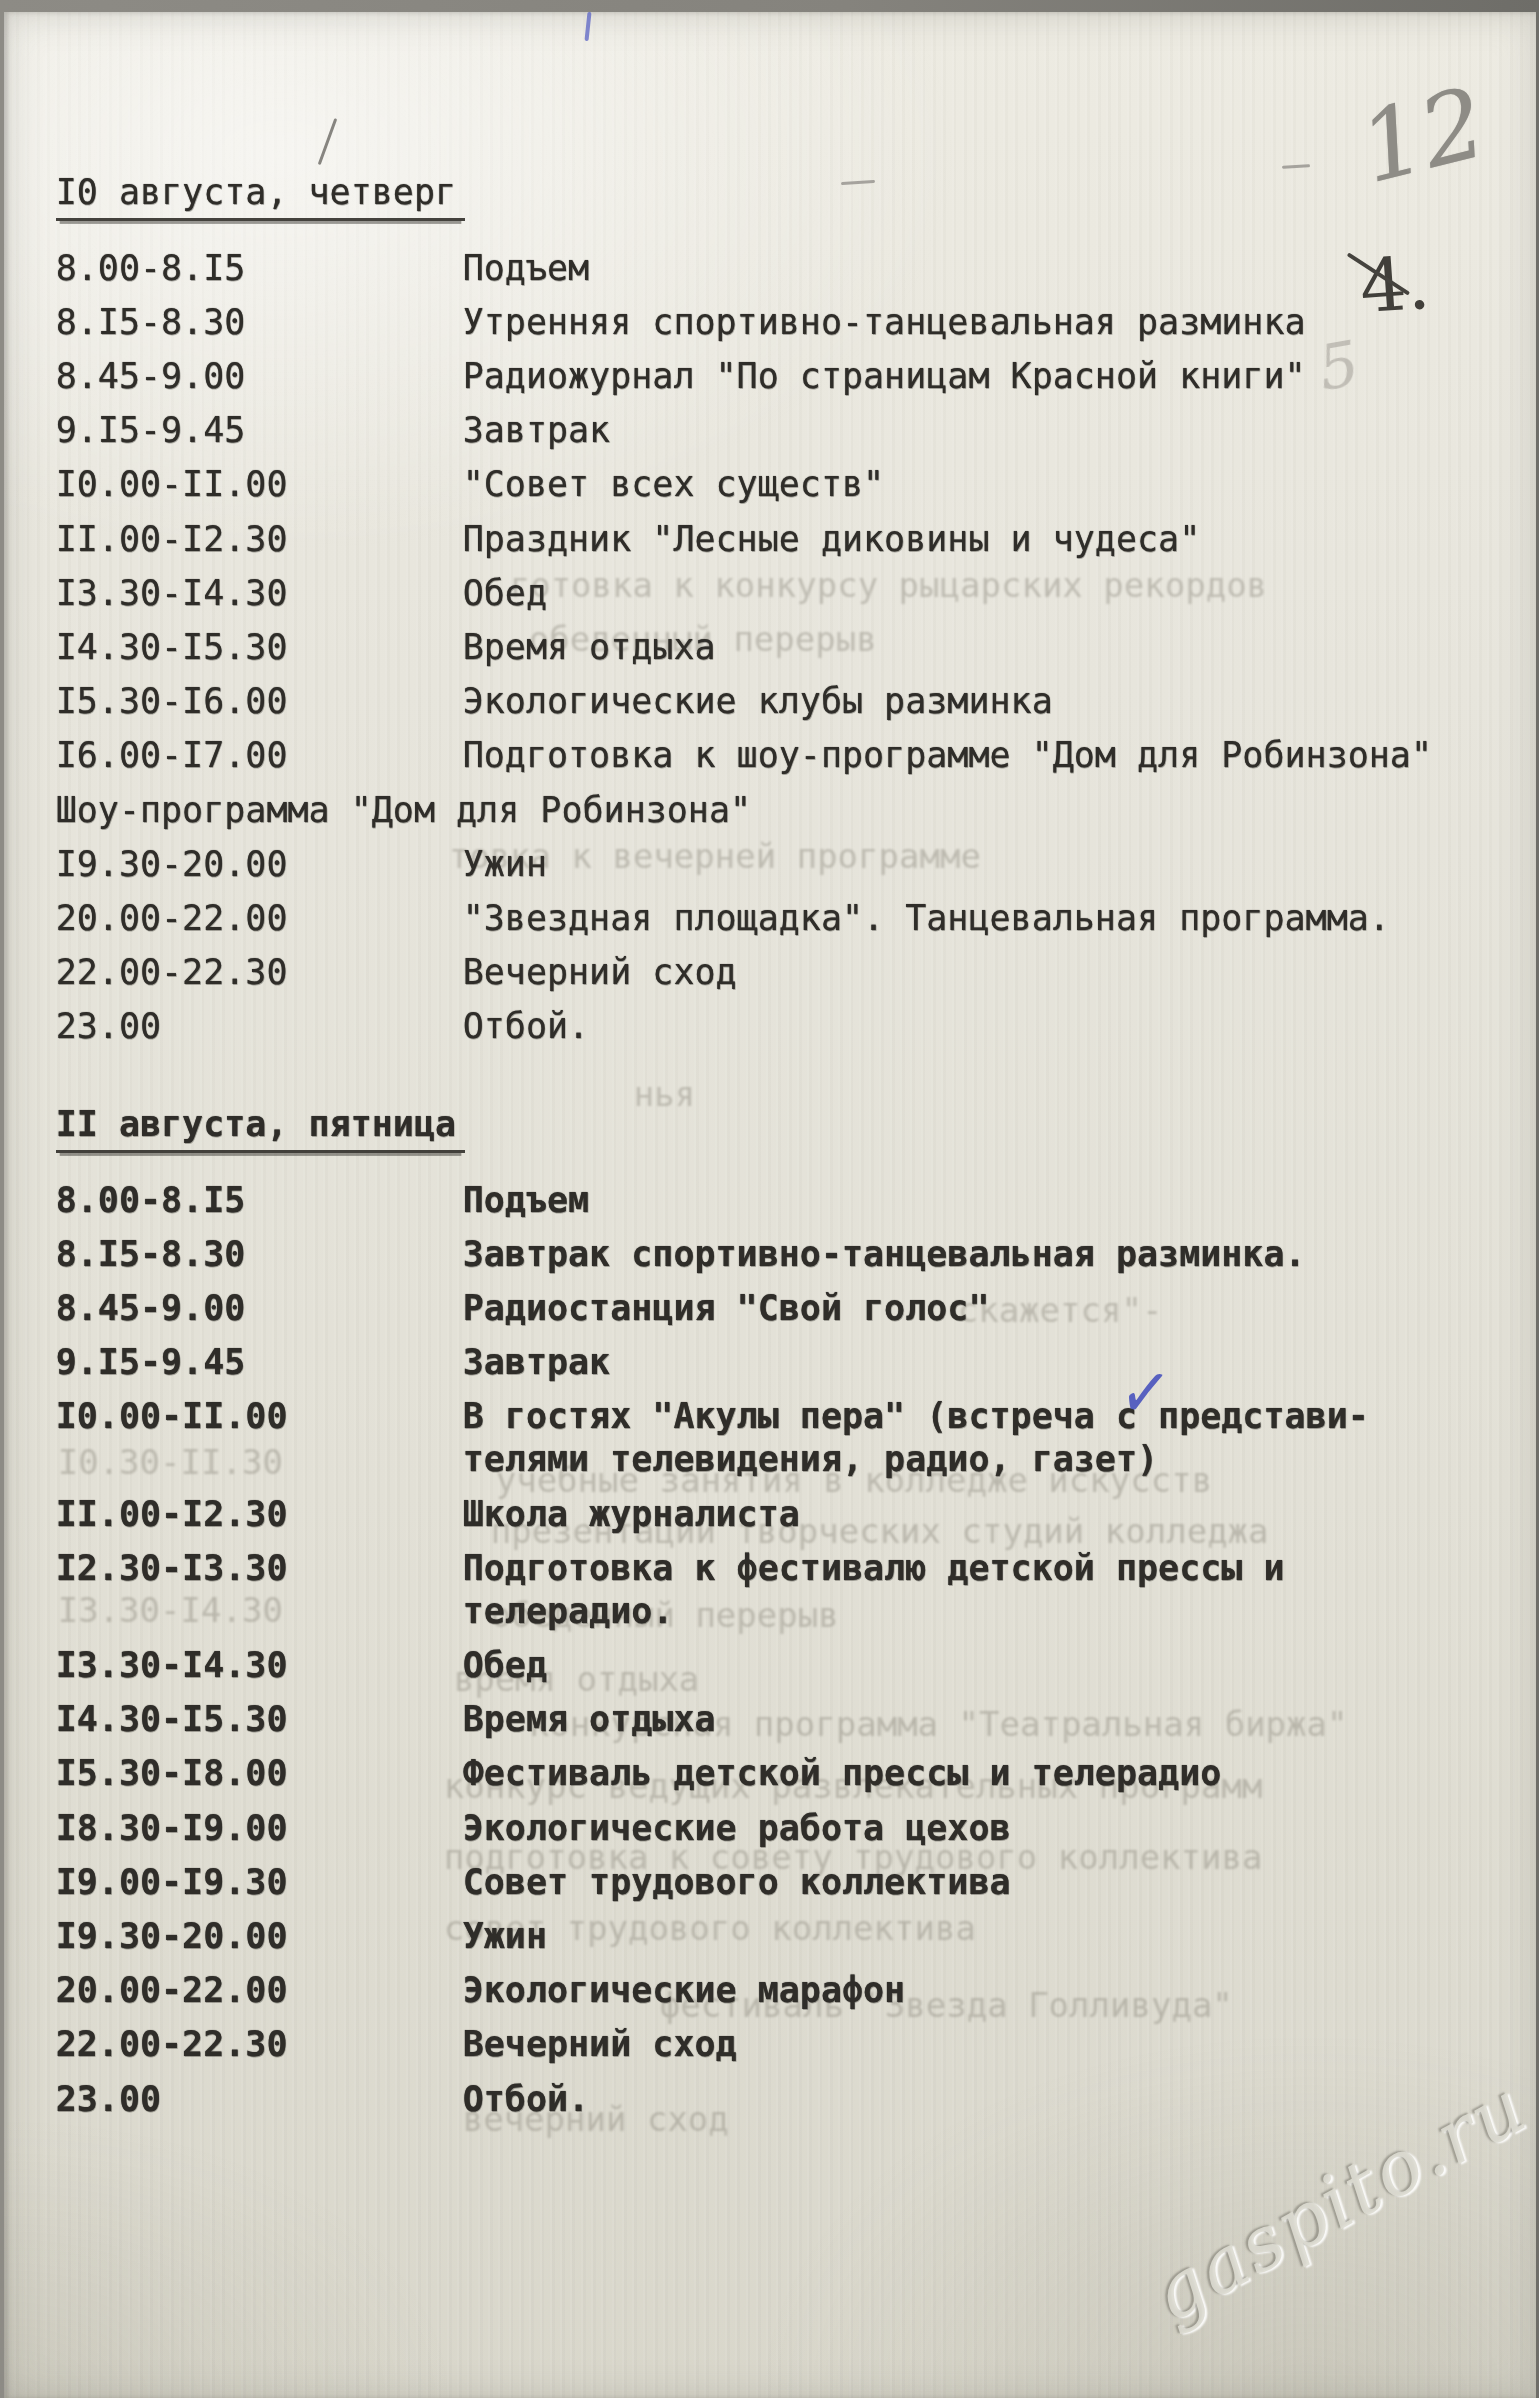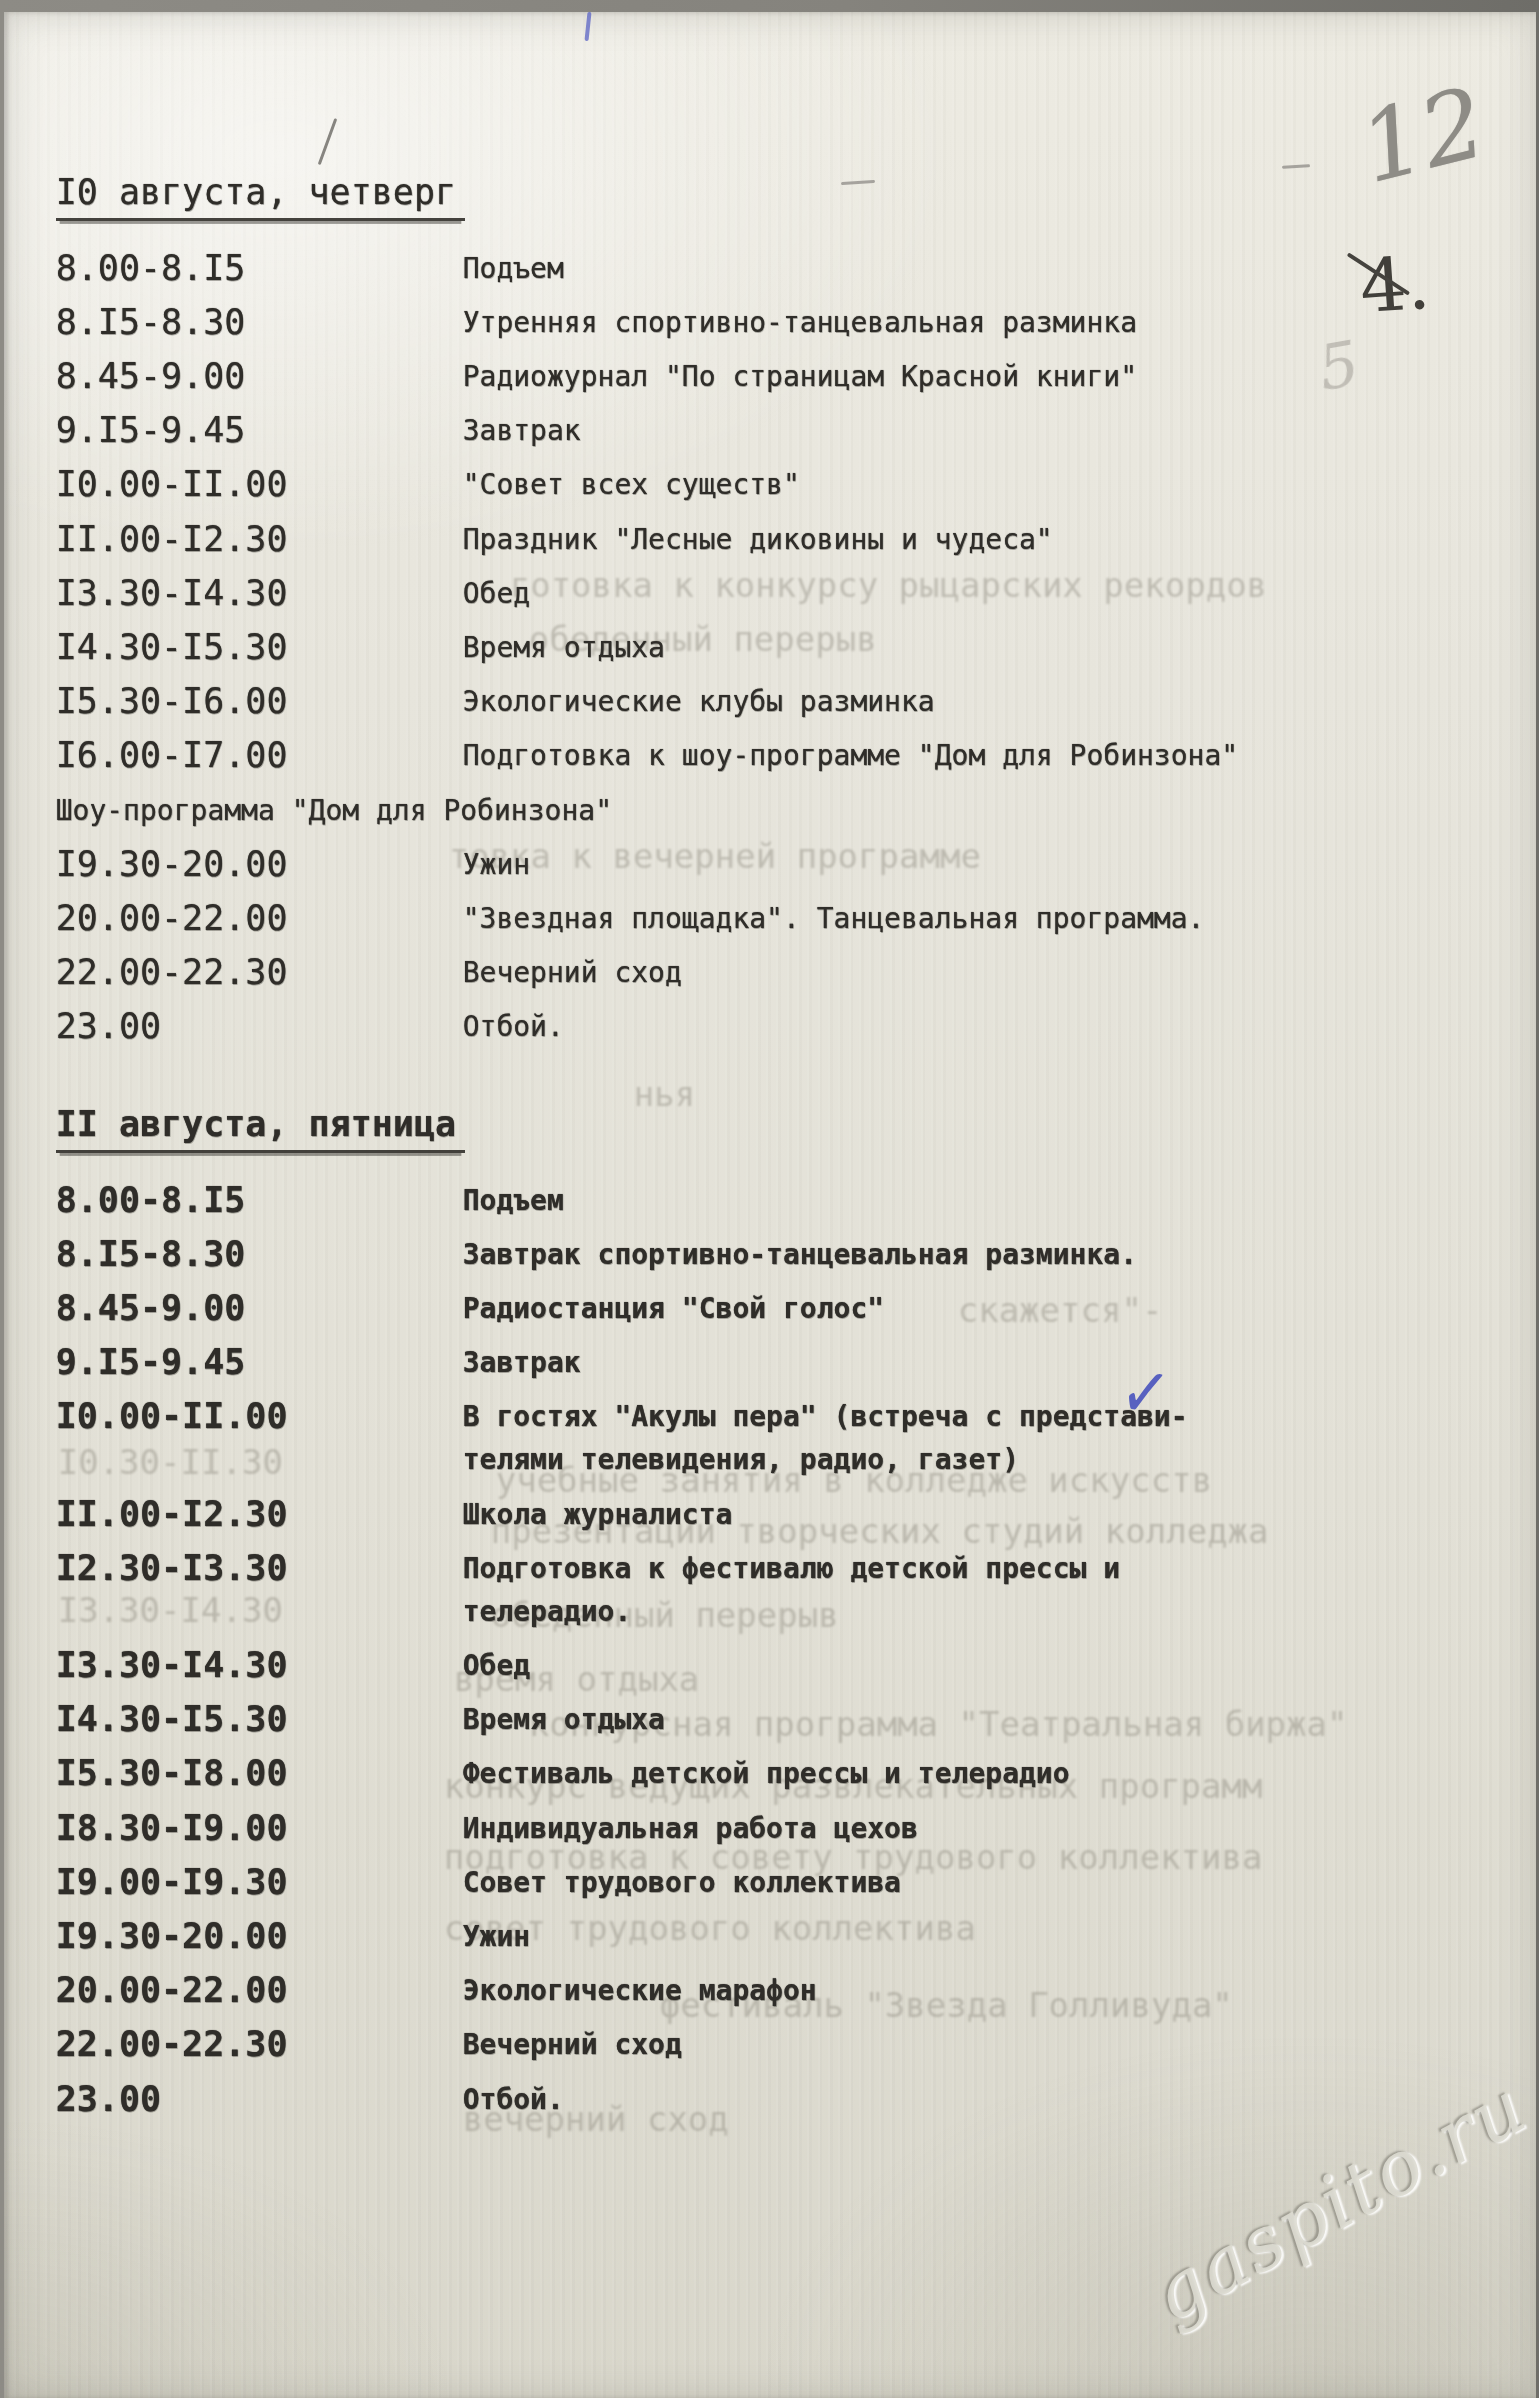--- a/index.html
+++ b/index.html
@@ -20,21 +20,21 @@
     box-shadow:inset 0 0 37px rgba(100,98,90,.25), inset 2.8px 0 5.6px rgba(70,68,62,.25);
   }
   .ink{color:#2f2d29;text-shadow:0 0 1.1px rgba(47,45,41,.75),0.6px 0.6px 0 rgba(47,45,41,.3);}
   .day{position:absolute;left:52px;right:26px;}
   .day-heading{display:inline-block;font-size:35px;line-height:43px;
     border-bottom:3.7px solid rgba(43,41,36,.88);padding:0 9.4px 3.7px 0;margin-bottom:26px;
     box-shadow:0 6.6px 0 -3.7px rgba(43,41,36,.45);}
   .rows{}
   .row{display:flex;align-items:flex-start;margin-bottom:11.2px;gap:44px;}
   .time{flex:0 0 363px;font-size:35px;line-height:43px;}
-  .activity{flex:1;font-size:28px;line-height:43px;}
+  .activity{flex:1;font-size:35px;line-height:43px;}
   .activity .line{line-height:43px;}
   .ghost{
     position:absolute;font-size:34px;line-height:41px;white-space:nowrap;
     color:#6f6b5f;opacity:.32;filter:blur(1.1px);
   }
   .hand{position:absolute;font-family:"DejaVu Serif", serif;font-style:italic;}
   .pencil-12{left:1357px;top:67px;font-size:97px;color:#8e8c86;transform:rotate(-14deg);
     text-shadow:0 0 0.9px rgba(142,140,134,.6);}
   .ink-4{left:1356px;top:230px;font-size:73px;color:#413f3a;transform:rotate(-4deg);font-style:normal;}
   .ink-4-strike{position:absolute;left:1338px;top:260px;width:73px;height:3.7px;background:#45433e;
@@ -241,21 +241,21 @@
   </div>
         <div class="row">
     <div class="time">I5.30-I8.00</div>
     <div class="activity">
             <div class="line">Фестиваль детской прессы и телерадио</div>
           </div>
   </div>
         <div class="row">
     <div class="time">I8.30-I9.00</div>
     <div class="activity">
-            <div class="line">Индивидуальная работа цехов</div>
+            <div class="line">Экологические работа цехов</div>
           </div>
   </div>
         <div class="row">
     <div class="time">I9.00-I9.30</div>
     <div class="activity">
             <div class="line">Совет трудового коллектива</div>
           </div>
   </div>
         <div class="row">
     <div class="time">I9.30-20.00</div>

